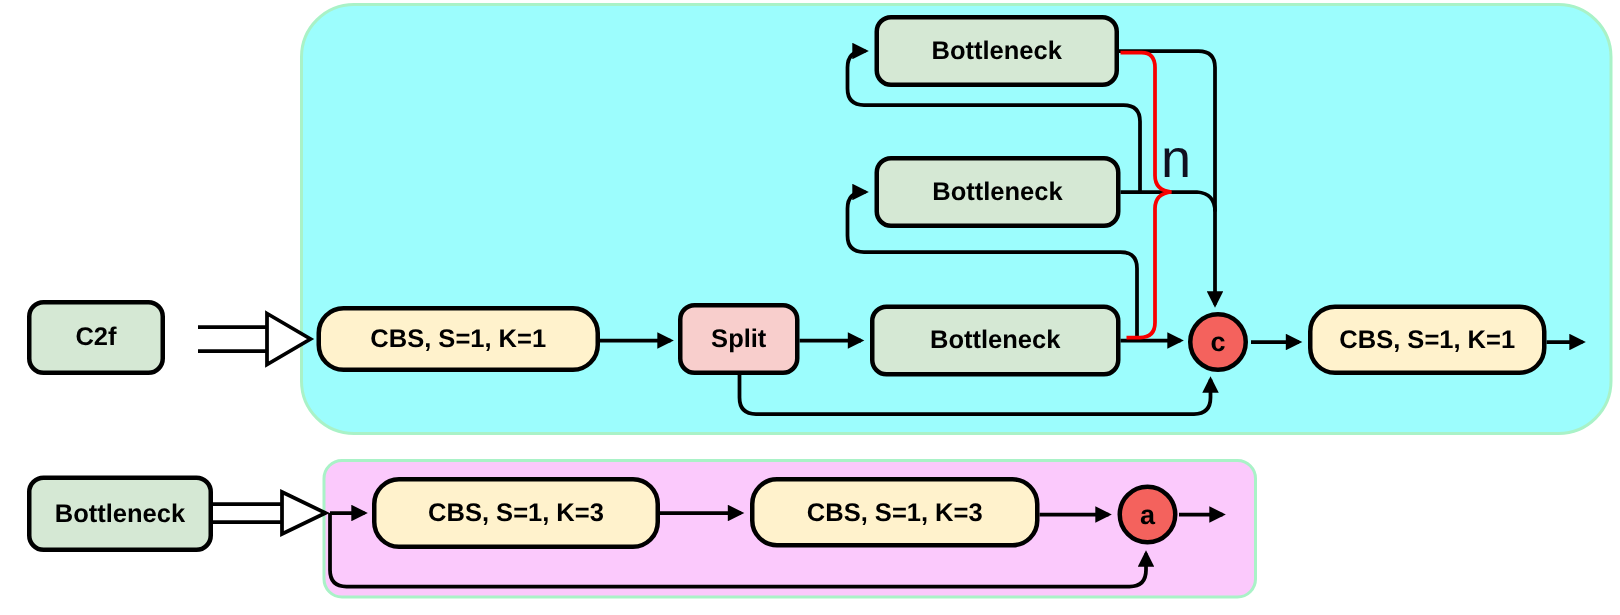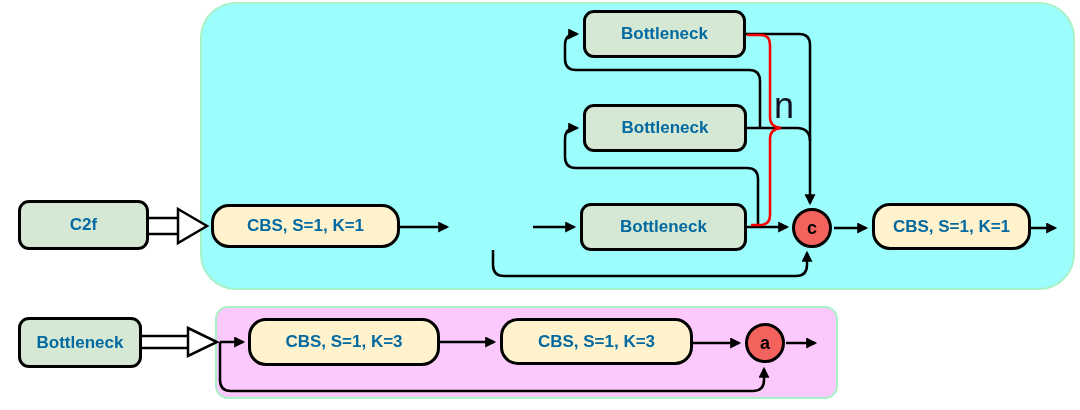--- a/index.html
+++ b/index.html
@@ -35,21 +35,21 @@
   }
   .node {
     position: absolute;
     display: flex;
     align-items: center;
     justify-content: center;
     border: 3px solid #000000;
     border-radius: 11px;
     font-weight: bold;
     font-size: 17px;
-    color: #0369a1;
+    color: #000000;
     line-height: 1.05;
   }
   .node-green  { background: #d5e8d4; }
   .node-yellow { background: #fff2cc; border-radius: 18px; }
   .node-pink   { background: #f8cecc; }
   .op-circle {
     position: absolute;
     width: 40px; height: 40px;
     border: 3.5px solid #000000;
     border-radius: 50%;
@@ -110,28 +110,31 @@
 
     <path d="M747 35 H761 Q770 35 770 45 V117 Q770 127 781 128 Q770 129 770 139 V215 Q770 225 760 225 H751" fill="none" stroke="#f80000" stroke-width="2.5"></path>
 
     <path d="M220 342 H243" fill="none" stroke="#000" stroke-width="2.5" marker-end="url(#ah)"></path>
     <path d="M220 342 V380 Q220 391 231 391 H753 Q764 391 764 380 V369" fill="none" stroke="#000" stroke-width="2.5" marker-end="url(#ah)"></path>
     <path d="M440 342 H494" fill="none" stroke="#000" stroke-width="2.5" marker-end="url(#ah)"></path>
     <path d="M693 343 H739" fill="none" stroke="#000" stroke-width="2.5" marker-end="url(#ah)"></path>
     <path d="M786 343 H815" fill="none" stroke="#000" stroke-width="2.5" marker-end="url(#ah)"></path>
   </svg>
 
-  <div class="node node-green" style="left:18px; top:200px; width:131px; height:50px;">
+  <div class="node node-green" style="left:18px; top:200px; width:92px; height:50px;">
     <span>C2f</span>
   </div>
 
   <div class="node node-yellow" style="left:211px; top:204px; width:189px; height:44px;">
     <span>CBS, S=1, K=1</span>
   </div>
 
+  <div class="node node-pink" style="left:452px; top:202px; width:81px; height:48px;">
+    <span>Split</span>
+  </div>
 
   <div class="node node-green" style="left:583px; top:10px; width:163px; height:48px;">
     <span>Bottleneck</span>
   </div>
 
   <div class="node node-green" style="left:583px; top:104px; width:164px; height:48px;">
     <span>Bottleneck</span>
   </div>
 
   <div class="node node-green" style="left:580px; top:203px; width:167px; height:48px;">

